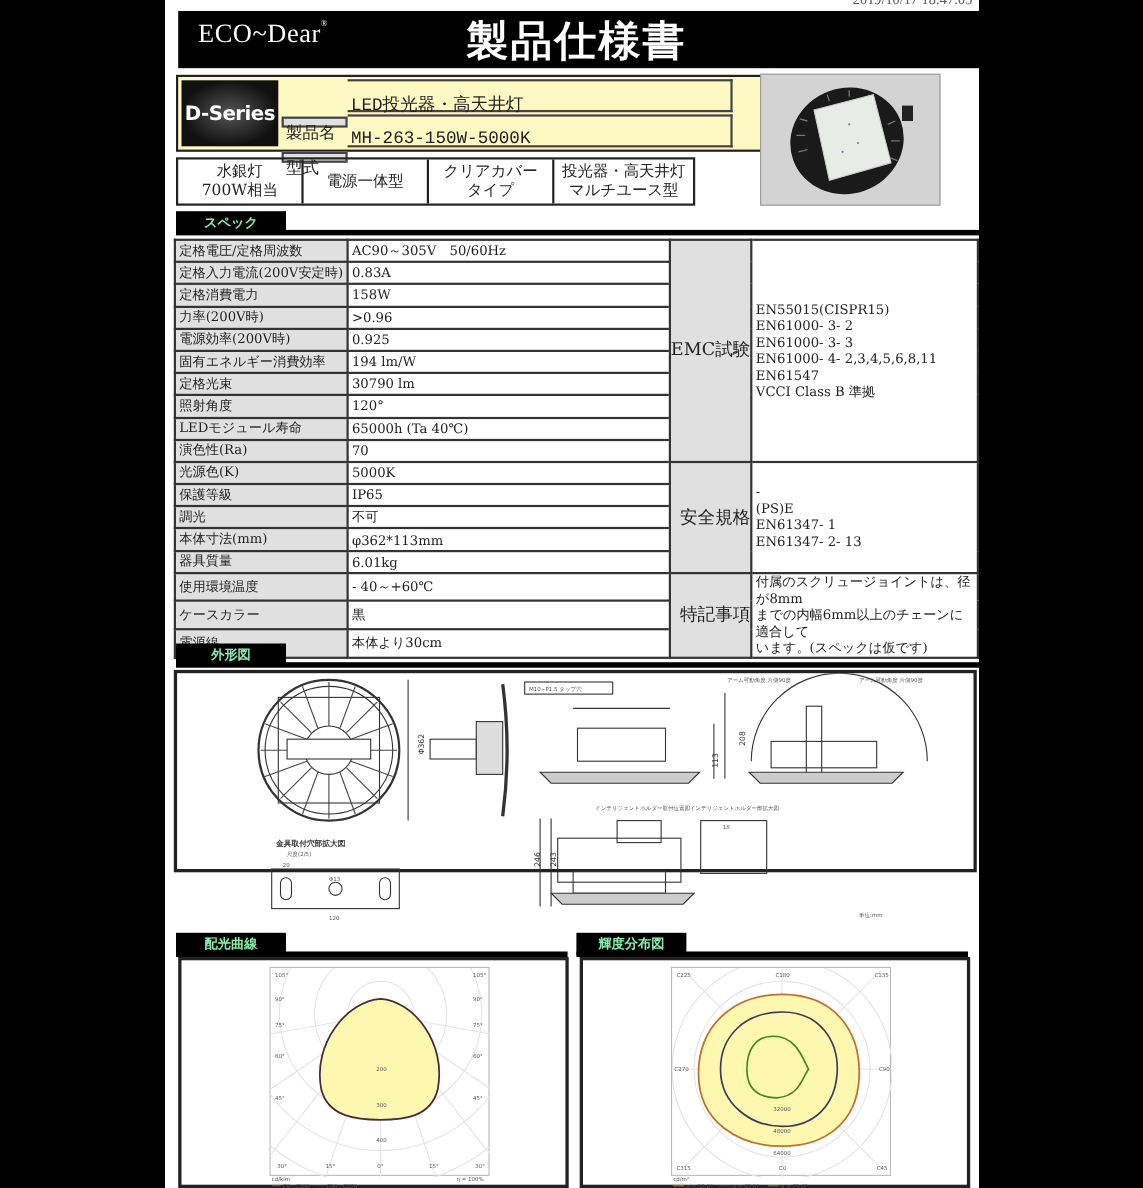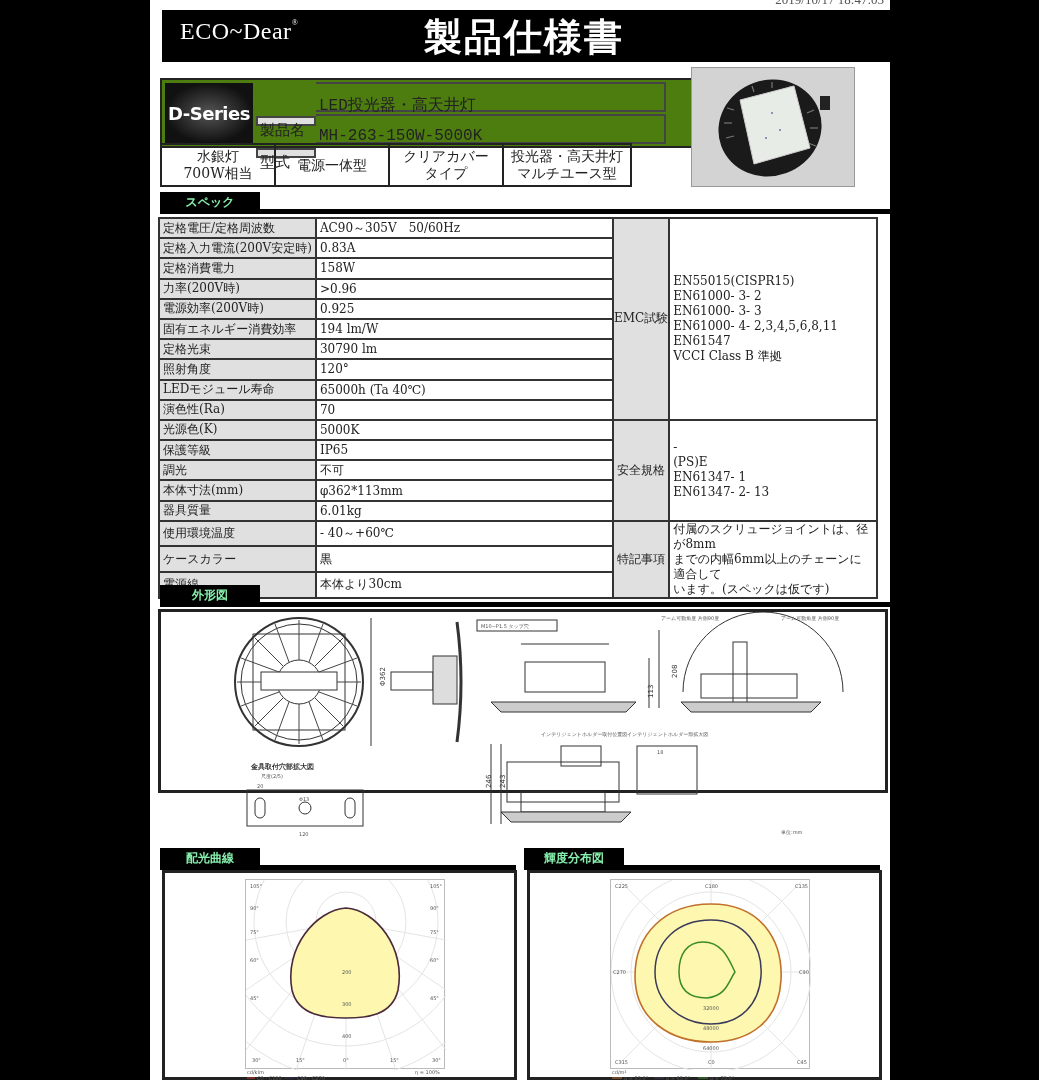--- a/index.html
+++ b/index.html
@@ -4,37 +4,37 @@
 <style>
   * { box-sizing: border-box; margin: 0; padding: 0; }
   html, body { width: 1039px; height: 1080px; background: #000; overflow: hidden; }
   body { font-family: "DejaVu Serif", "Liberation Serif", serif; color: #222; position: relative; }
   .page { position: absolute; left: 150px; top: 0; width: 740px; height: 1080px; background: #fff; }
   .date { position: absolute; right: 6px; top: -8px; font-size: 13px; color: #555; font-family: "Liberation Serif", serif; }
   .hdr { position: absolute; left: 12px; top: 10px; width: 728px; height: 52px; background: #000; color: #fff; }
   .hdr .logo { position: absolute; left: 18px; top: 8px; font-size: 24px; font-family: "Liberation Serif", serif; letter-spacing: 0.5px; }
   .hdr .logo small { font-size: 8px; position: relative; top: -14px; }
   .hdr .title { position: absolute; left: 262px; top: 2px; font-size: 38px; font-weight: bold; letter-spacing: 2px; }
-  .prod { position: absolute; left: 10px; top: 78px; width: 568px; height: 70px; border: 2px solid #222; background: #4d7c0f; }
+  .prod { position: absolute; left: 10px; top: 68px; width: 568px; height: 70px; border: 2px solid #222; background: #fef9c3; }
   .dseries { position: absolute; left: 3px; top: 3px; width: 88px; height: 60px; background: radial-gradient(ellipse at 50% 50%, #555 0%, #111 70%); color: #fff; font-family: "DejaVu Sans", sans-serif; font-weight: bold; font-size: 18px; display:flex; align-items:center; justify-content:center; letter-spacing:-0.5px; }
   .prow { position: absolute; left: 94px; height: 30px; display:flex; }
   .prow .lab { width: 60px; border: 2px solid #444; background:#e0e0e0; font-size: 15px; padding: 3px 2px; margin-top: 34px; }
   .prow .val { width: 350px; border: 2px solid #444; border-left:none; font-size: 16px; padding: 11px 3px; font-family: Liberation Mono, monospace; }
   .feat { position: absolute; left: 10px; top: 143px; display:flex; border: 2px solid #222; }
   .feat div { width: 114px; height: 40px; border-right: 2px solid #222; font-size: 14px; text-align:center; line-height: 17px; display:flex; align-items:center; justify-content:center; white-space: pre-line; }
   .feat div:last-child { border-right:none; width: 126px; }
   .photo { position: absolute; left: 541px; top: 67px; width: 164px; height: 120px; background: #d3d3d3; border: 1px solid #999; }
   .sec { position: absolute; height: 22px; }
   .sec .tab { position: absolute; left: 0; top: 0; width: 100px; height: 20px; background:#000; color:#86efac; font-family: "DejaVu Sans", sans-serif; font-weight: bold; font-size: 12px; text-align:center; line-height: 20px; }
   .sec .line { position: absolute; left: 0; right: 0; bottom: 0; height: 5px; background:#000; }
   table.spec { position: absolute; left: 8px; top: 217px; border-collapse: collapse; font-size: 12px; }
   table.spec td { border: 2px solid #333; height: 20.2px; padding: 0 3px; white-space: nowrap; }
   table.spec td.k { background: #e0e0e0; width: 156px; }
   table.spec td.v { width: 297px; }
-  table.spec td.gk { background: #e0e0e0; width: 56px; text-align:center; padding:0; font-size: 12px; }
+  table.spec td.gk { background: #e0e0e0; width: 56px; text-align:right; padding:0; font-size: 16px; }
   table.spec td.gv { width: 208px; white-space: pre-line; line-height: 15px; vertical-align: middle; }
   .dwg { position: absolute; left: 8px; top: 609px; width: 730px; height: 184px; border: 3px solid #222; background:#fff; }
   .chartbox { position: absolute; top: 870px; width: 355px; height: 210px; border: 3px solid #222; background:#fff; }
   .polar { position: absolute; left: 80px; top: 6px; width: 200px; height: 190px; border: 1px solid #bbb; background:#fff; }
   .tiny { font-family: "DejaVu Sans", sans-serif; font-size: 5px; fill: #555; }
   .dlabel { font-family: "DejaVu Sans", sans-serif; font-size: 7px; fill: #333; }
 </style>
 </head>
 <body>
 

